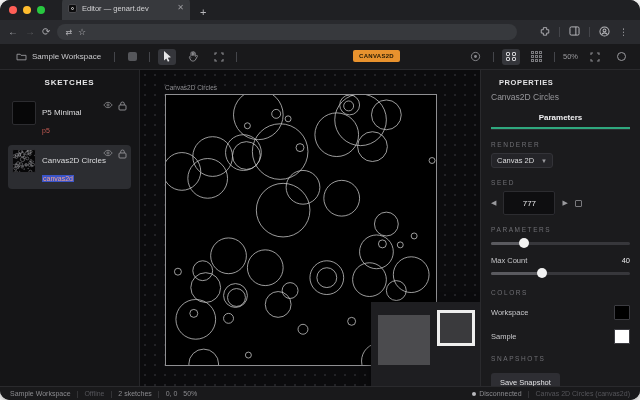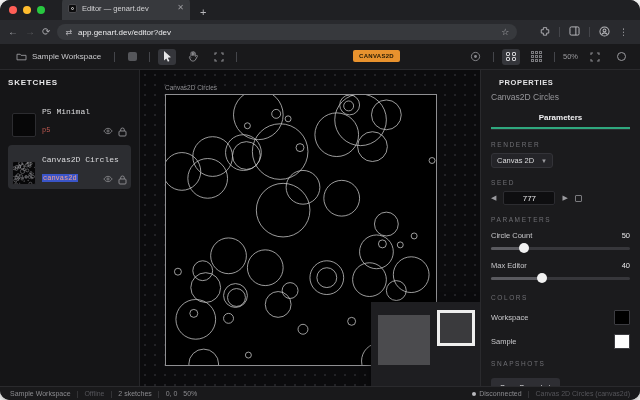--- a/index.html
+++ b/index.html
@@ -43,25 +43,25 @@
   .grid4 { display:grid; grid-template-columns:4px 4px; grid-gap:1.5px; }
   .grid4 span { width:4px; height:4px; border:1px solid #cfcfd2; border-radius:1px; }
   .grid9 { display:grid; grid-template-columns:3px 3px 3px; grid-gap:1px; }
   .grid9 span { width:3px; height:3px; border:1px solid #7a7a7e; }
   .circ-ico { width:9px; height:9px; border:1px solid #9a9a9e; border-radius:50%; }
 
   
   .content { flex:1; display:flex; min-height:0; }
 
   .sidebar { width:140px; background:#151517; border-right:1px solid #262629; padding:8px; flex:none; }
-  .sb-title { font-size:8px; font-weight:bold; color:#e6e6e8; letter-spacing:.8px; margin-bottom:7px; }
+  .sb-title { font-size:8px; font-weight:bold; color:#e6e6e8; letter-spacing:.8px; margin-bottom:7px;text-align:center; }
   .filter { width:100%; height:18px; background:#1e1e22; border:1px solid #2e2e33; border-radius:3px; color:#c9c9cc; font-size:8px; padding:0 6px; outline:none; }
   .filter::placeholder { color:#62626a; }
   .sk-list { margin-top:10px; display:flex; flex-direction:column; gap:4px; }
-  .sk-item { display:flex; align-items:flex-end; gap:6px; padding:4px; border-radius:4px;font-family:Liberation Mono, monospace; }
+  .sk-item { display:flex; align-items:flex-start; gap:6px; padding:4px; border-radius:4px; }
   .sk-item.selected { background:#2c2d31; }
   .sk-thumb { width:24px; height:24px; background:#070708; border:1px solid #2c2c30; border-radius:2px; flex:none; overflow:hidden; }
   .sk-thumb svg { display:block; }
   .sk-meta { flex:1; min-width:0; }
   .sk-name { font-size:8px; color:#dcdcde; white-space:nowrap; }
   .sk-tag { font-size:7px; color:#c25a52; margin-top:2px; display:inline-block; }
   .sk-tag.hl { background:#3a55c8; color:#f0a090; padding:0 1px; }
   .sk-icons { display:flex; gap:5px; color:#8a8a8e; }
 
   .canvas-pane { flex:1; position:relative; background-color:#0b0b0d; background-image:radial-gradient(circle, #222226 .8px, transparent 1px); background-size:10px 10px; overflow:hidden; }
@@ -76,21 +76,21 @@
   .pp-title { font-size:7.5px; font-weight:bold; color:#e2e2e4; letter-spacing:.6px;padding-left:8px; }
   .pp-sub { font-size:8.5px; color:#97979b; margin-top:5px; }
   .pp-tabs { display:flex; margin-top:7px; border-bottom:1px solid #2c2c30; }
   .pp-tab { flex:1; text-align:center; padding:4px 0 5px; font-size:8px; color:#7c7c80; border-bottom:2px solid transparent; }
   .pp-tab.active { color:#f0f0f2; font-weight:bold; }
   .sec-label { font-size:6.5px; letter-spacing:1.6px; color:#6f6f74; margin:11px 0 5px; }
   .dropdown { width:62px; height:15px; background:#242428; border:1px solid #333338; border-radius:3px; display:flex; align-items:center; justify-content:space-between; padding:0 5px; color:#dcdcde; font-size:7.5px; }
   .dd-caret { font-size:6px; color:#9a9a9e; }
   .seed-row { display:flex; align-items:center; gap:7px; }
   .seed-arrow { color:#9a9a9e; font-size:7px; }
-  .seed-box { width:52px; height:14px; background:#0e0e10; border:1px solid #2c2c30; border-radius:2px; color:#e6e6e8; font-size:8px; display:flex; align-items:center; justify-content:center; }
+  .seed-box { width:52px; height:24px; background:#0e0e10; border:1px solid #2c2c30; border-radius:2px; color:#e6e6e8; font-size:8px; display:flex; align-items:center; justify-content:center; }
   .dice { width:7px; height:7px; border:1px solid #7a7a7e; border-radius:1px; }
   .param-row { display:flex; justify-content:space-between; color:#c7c7ca; font-size:7.5px; margin-top:8px; }
   .param-val { color:#e8e8ea; }
   .slider { position:relative; height:10px; margin-top:3px; }
   .slider .track { position:absolute; left:0; right:0; top:4px; height:3px; background:#37373b; border-radius:2px; }
   .slider .fill { position:absolute; left:0; top:4px; height:3px; background:#5a5a5f; border-radius:2px; }
   .slider .thumb { position:absolute; top:0; width:10px; height:10px; border-radius:50%; background:#f2f2f2; margin-left:-5px; }
   .color-row { display:flex; justify-content:space-between; align-items:center; color:#c7c7ca; font-size:7.5px; margin-top:9px; }
   .swatch { width:16px; height:15px; border:1px solid #3c3c41; border-radius:1px; }
   .save-btn { margin-top:6px; background:#2e2e33; border-radius:3px; padding:5px 9px; display:inline-block; color:#e2e2e4; font-size:7.5px; }
@@ -120,21 +120,20 @@
     </div>
     <span class="newtab">+</span>
   </div>
 
   <div class="urlbar">
     <span class="navico">←</span>
     <span class="navico dim">→</span>
     <span class="navico">⟳</span>
     <div class="urlpill">
       <span class="tune">⇄</span>
-      <span class="url">app.genart.dev/editor?dev</span>
       <span class="star">☆</span>
     </div>
     <div class="chrome-icons">
       <span class="ci">
         <svg width="10" height="10" viewBox="0 0 12 12" fill="none" stroke="#b5b5b9" stroke-width="1.1">
             <path d="M4 2h4v2.5h2.5v4H8V11H4V8.5H1.5v-4H4z"></path>
           </svg>
       </span>
       <span class="vdiv"></span>
       <span class="ci">
@@ -396,31 +395,27 @@
 
       <div class="sec-label">SEED</div>
       <div class="seed-row">
         <span class="seed-arrow">◀</span>
         <span class="seed-box">777</span>
         <span class="seed-arrow">▶</span>
         <span class="dice"></span>
       </div>
 
       <div class="sec-label">PARAMETERS</div>
-      <div class="param-row">
-        <span>Circle Count</span>
-        <span class="param-val">50</span>
-      </div>
       <div class="slider">
         <span class="track"></span>
         <span class="fill" style="width: 24%;"></span>
         <span class="thumb" style="left: 24%;"></span>
       </div>
       <div class="param-row">
-        <span>Max Editor</span>
+        <span>Max Count</span>
         <span class="param-val">40</span>
       </div>
       <div class="slider">
         <span class="track"></span>
         <span class="fill" style="width: 37%;"></span>
         <span class="thumb" style="left: 37%;"></span>
       </div>
 
       <div class="sec-label">COLORS</div>
       <div class="color-row">

